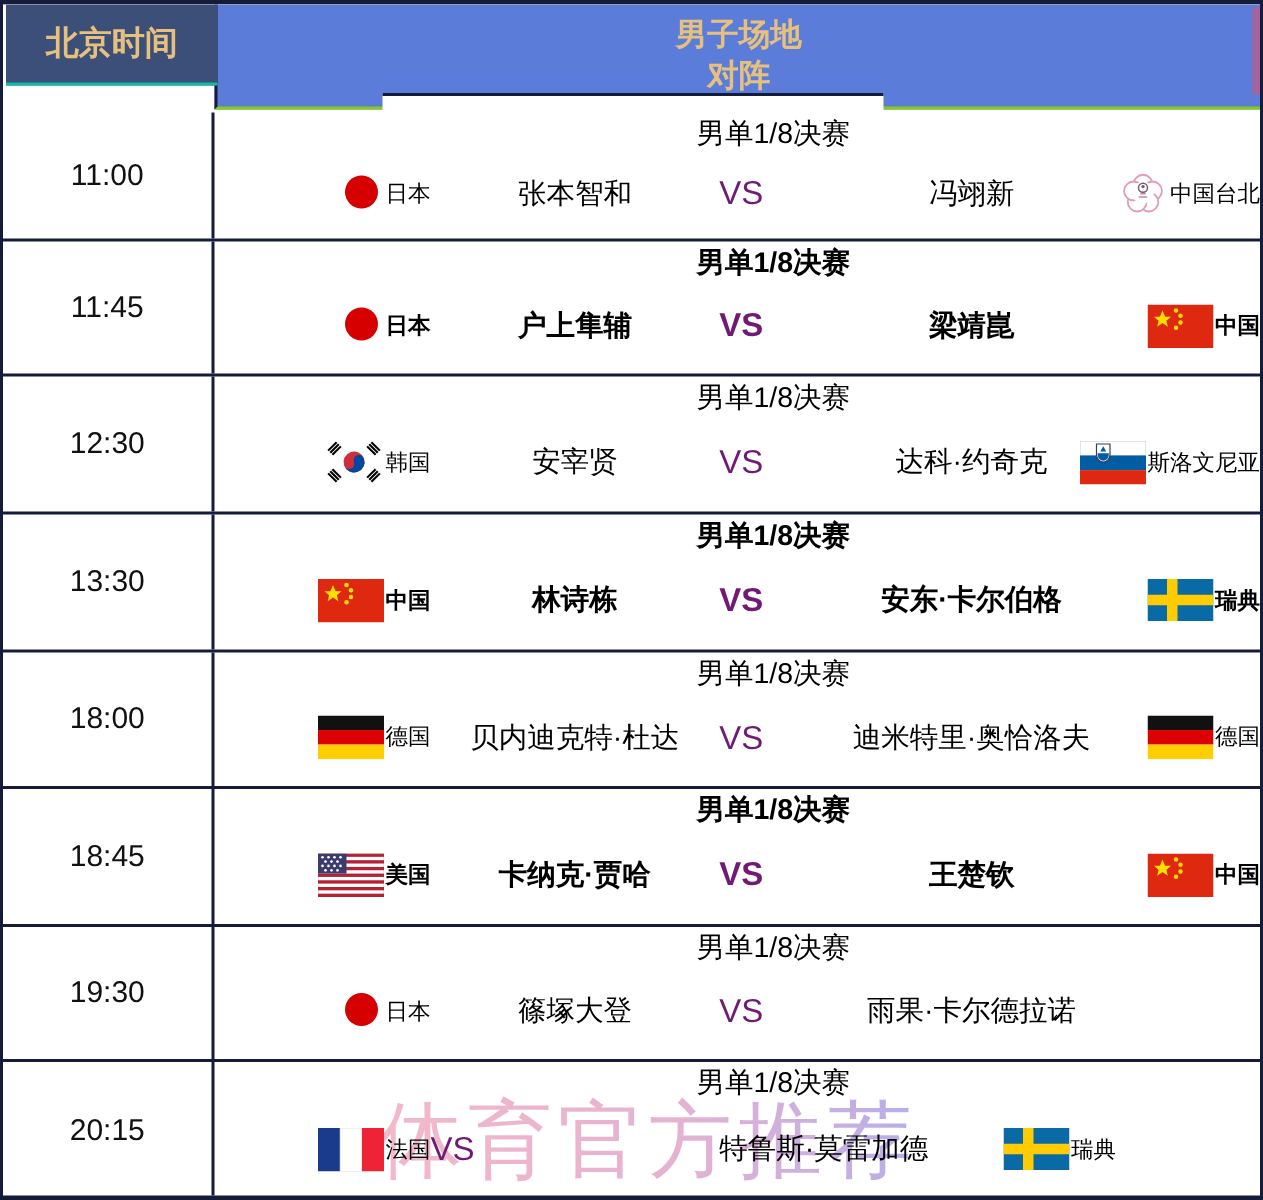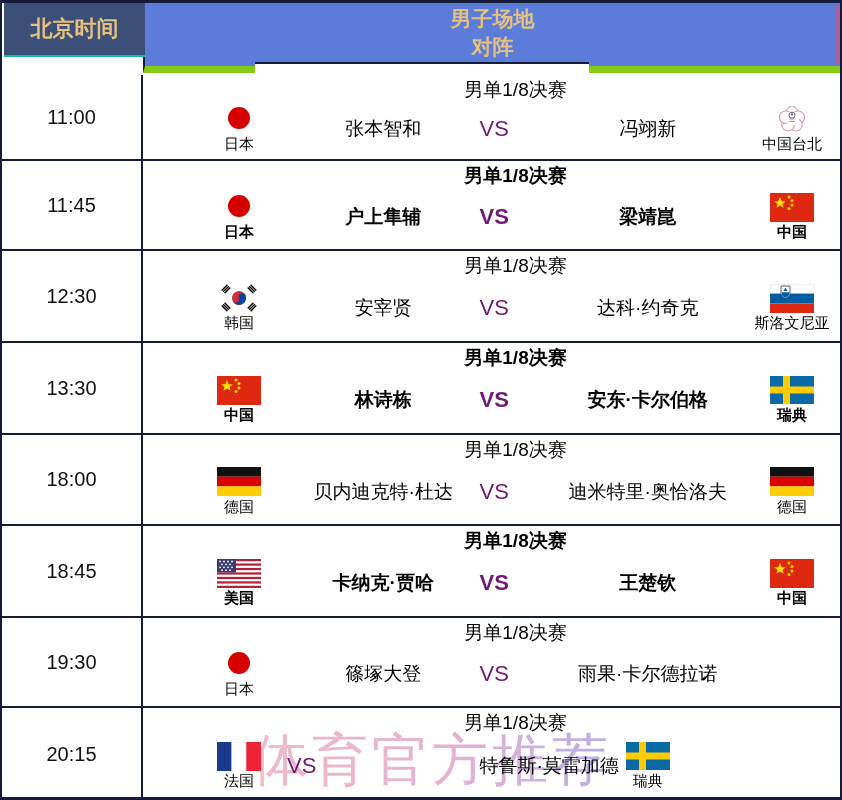--- a/index.html
+++ b/index.html
@@ -7,23 +7,23 @@
   body { font-family:"Liberation Sans","DejaVu Sans",sans-serif; }
   .page {
     position:relative; width:842px; height:800px; background:#fff;
     border:2px solid #141c3a; border-top-width:3px; border-bottom-width:3px;
     overflow:hidden;
   }
   
   .header { position:relative; height:72px; background:#fff; }
   .hdr-blue {
     position:absolute; left:141px; right:0; top:0; height:70px;
-    background:#5b7dd9; border-bottom:7px solid #84cc16; border-left:2px solid #141c3a;
+    background:#5b7dd9; border-bottom:2px solid #84cc16; border-left:2px solid #141c3a;
     display:flex; flex-direction:column; align-items:center; justify-content:center;
-    color:#e5c07e; font-weight:bold; font-size:21px; line-height:1.3; text-align:center;font-family:Liberation Mono, monospace;
+    color:#e5c07e; font-weight:bold; font-size:21px; line-height:1.3; text-align:center;
   }
   .hdr-navy {
     position:absolute; left:2px; top:0; width:141px; height:54px;
     background:#3b4f78; border-bottom:2px solid #14b8a6;
     display:flex; align-items:center; justify-content:center;
     color:#e5c07e; font-weight:bold; font-size:22px;
   }
   .hdr-notch {
     position:absolute; left:253px; top:59px; width:334px; height:14px;
     background:#fff; border-top:2px solid #141c3a; z-index:3;
@@ -42,21 +42,21 @@
     width:141px; border-right:2px solid #141c3a; flex:none;
     display:flex; align-items:center; justify-content:center;
     font-size:20px; color:#111;
   }
   .content { flex:1; display:flex; flex-direction:column; padding-top:3px;padding-left:48px; }
   .round { text-align:center; font-size:19px; color:#000; height:25px; line-height:24px; }
   .match {
     flex:1; display:grid; grid-template-columns:96px 1fr 72px 1fr 96px;
     align-items:center; padding-bottom:4px;
   }
-  .team { display:flex; flex-direction:column; align-items:center; justify-content:flex-end; gap:1px; }
+  .team { display:flex; flex-direction:row; align-items:center; justify-content:flex-end; gap:1px; }
   .team .flag { height:30px; display:flex; align-items:center; justify-content:center; }
   .team-name { font-size:15px; color:#000; white-space:nowrap; }
   .player { text-align:center; font-size:19px; color:#000; white-space:nowrap; }
   .vs { text-align:left; font-size:22px; color:#701a75; }
   .row.bold .round, .row.bold .player, .row.bold .vs, .row.bold .team-name { font-weight:bold; }
   
   .watermark {
     position:absolute; left:250px; top:720px; z-index:1; pointer-events:none;
     font-family:"Liberation Serif","DejaVu Serif",serif;
     font-size:56px; letter-spacing:4px; white-space:nowrap;

